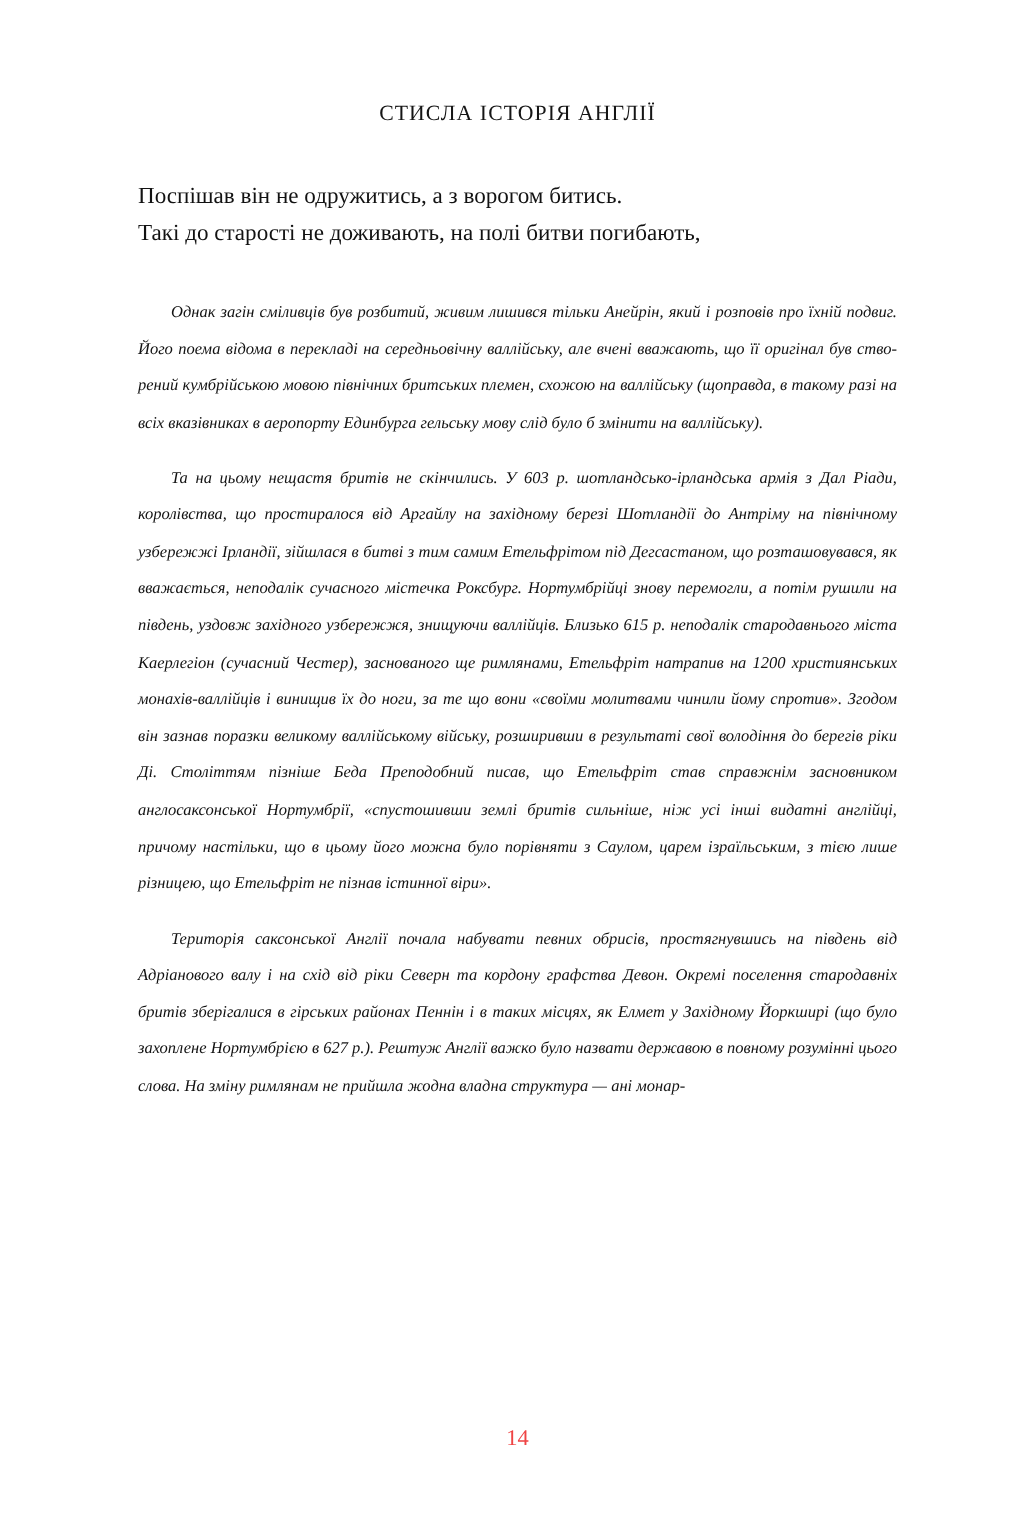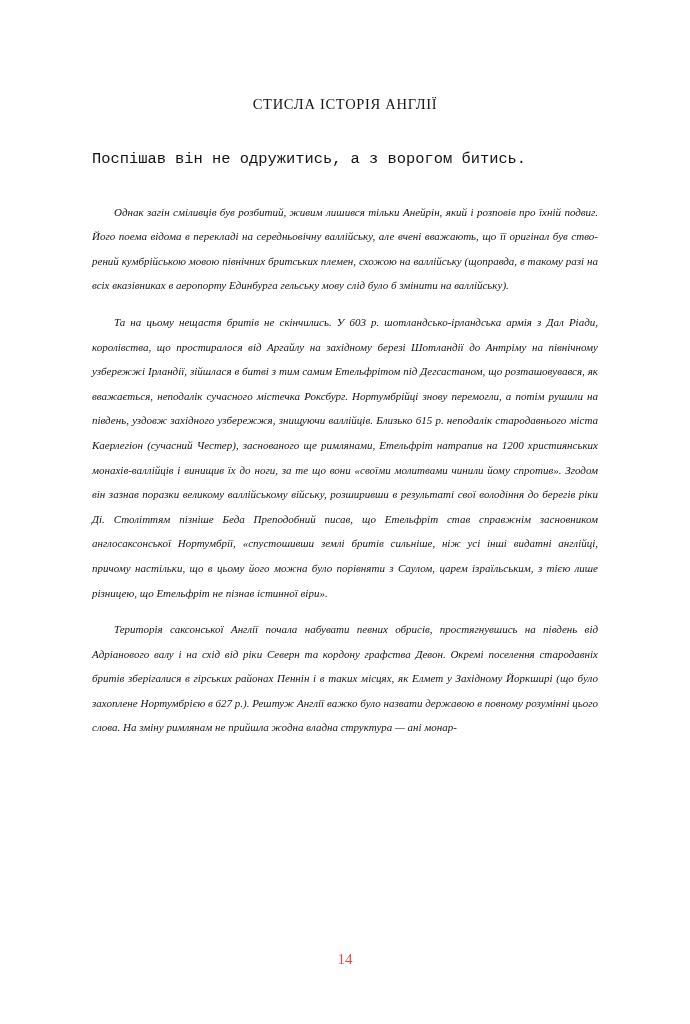--- a/index.html
+++ b/index.html
@@ -13,34 +13,33 @@
     position: relative;
     font-family: "Liberation Serif", serif;
     color: #111111;
   }
   .page {
     position: absolute;
     top: 0; left: 0;
     width: 690px;
     height: 1024px;
     box-sizing: border-box;
-    padding: 84px 92px 40px 92px;
+    padding: 56px 92px 40px 92px;
   }
   .running-head {
     text-align: center;
     font-size: 14.5px;
     letter-spacing: 0.7px;
     color: #151515;
     margin: 12px 0 34px 0;
     font-variant: small-caps;
     text-transform: uppercase;
   }
   .verse {
     margin: 0 0 28px 0;
-    font-family: Liberation Mono, monospace;
   }
   .verse-line {
     font-size: 15.4px;
     line-height: 24.6px;
     color: #121212;
     white-space: nowrap;
   }
   .para {
     font-size: 11px;
     line-height: 24.6px;
@@ -71,20 +70,21 @@
 </style>
 </head>
 <body>
 
 <div class="page">
 
   <div class="running-head">Стисла історія Англії</div>
 
   <div class="verse">
     <div class="verse-line">Поспішав він не одружитись, а з ворогом битись.</div>
+    <div class="verse-line">Такі до старості не доживають, на полі битви погибають,</div>
   </div>
 
   <p class="para indent">Однак загін сміливців був розбитий, живим лишився тільки Аней­рін, який і розповів про їхній подвиг. Його поема відома в перекладі на середньовічну валлійську, але вчені вважають, що її оригінал був ство­рений кумбрійською мовою північних бритських племен, схожою на валлійську (щоправда, в такому разі на всіх вказівниках в аеропорту Единбурга гельську мову слід було б змінити на валлійську).</p>
   <p class="para indent">Та на цьому нещастя бритів не скінчились. У 603 р. шотландсько-ірландська армія з Дал Ріади, королівства, що простиралося від Аргай­лу на західному березі Шотландії до Антріму на північному узбережжі Ірландії, зійшлася в битві з тим самим Етельфрітом під Дегсастаном, що розташовувався, як вважається, неподалік сучасного містечка Роксбург. Нортумбрійці знову перемогли, а потім рушили на південь, уздовж за­хідного узбережжя, знищуючи валлійців. Близько 615 р. неподалік ста­родавнього міста Каерлегіон (сучасний Честер), заснованого ще рим­лянами, Етельфріт натрапив на 1200 християнських монахів-валлійців і винищив їх до ноги, за те що вони «своїми молитвами чинили йому спротив». Згодом він зазнав поразки великому валлійському війську, розширивши в результаті свої володіння до берегів ріки Ді. Століттям пізніше Беда Преподобний писав, що Етельфріт став справжнім за­сновником англосаксонської Нортумбрії, «спустошивши землі бритів сильніше, ніж усі інші видатні англійці, причому настільки, що в цьому його можна було порівняти з Саулом, царем ізраїльським, з тією лише різницею, що Етельфріт не пізнав істинної віри».</p>
   <p class="para indent">Територія саксонської Англії почала набувати певних обрисів, про­стягнувшись на південь від Адріанового валу і на схід від ріки Северн та кордону графства Девон. Окремі поселення стародавніх бритів збе­рігалися в гірських районах Пеннін і в таких місцях, як Елмет у Захід­ному Йоркширі (що було захоплене Нортумбрією в 627 р.). Рештуж Англії важко було назвати державою в повному розумінні цього слова. На зміну римлянам не прийшла жодна владна структура — ані монар-</p>
 
   <div class="folio">14</div>
 </div>
 
 </body></html>

